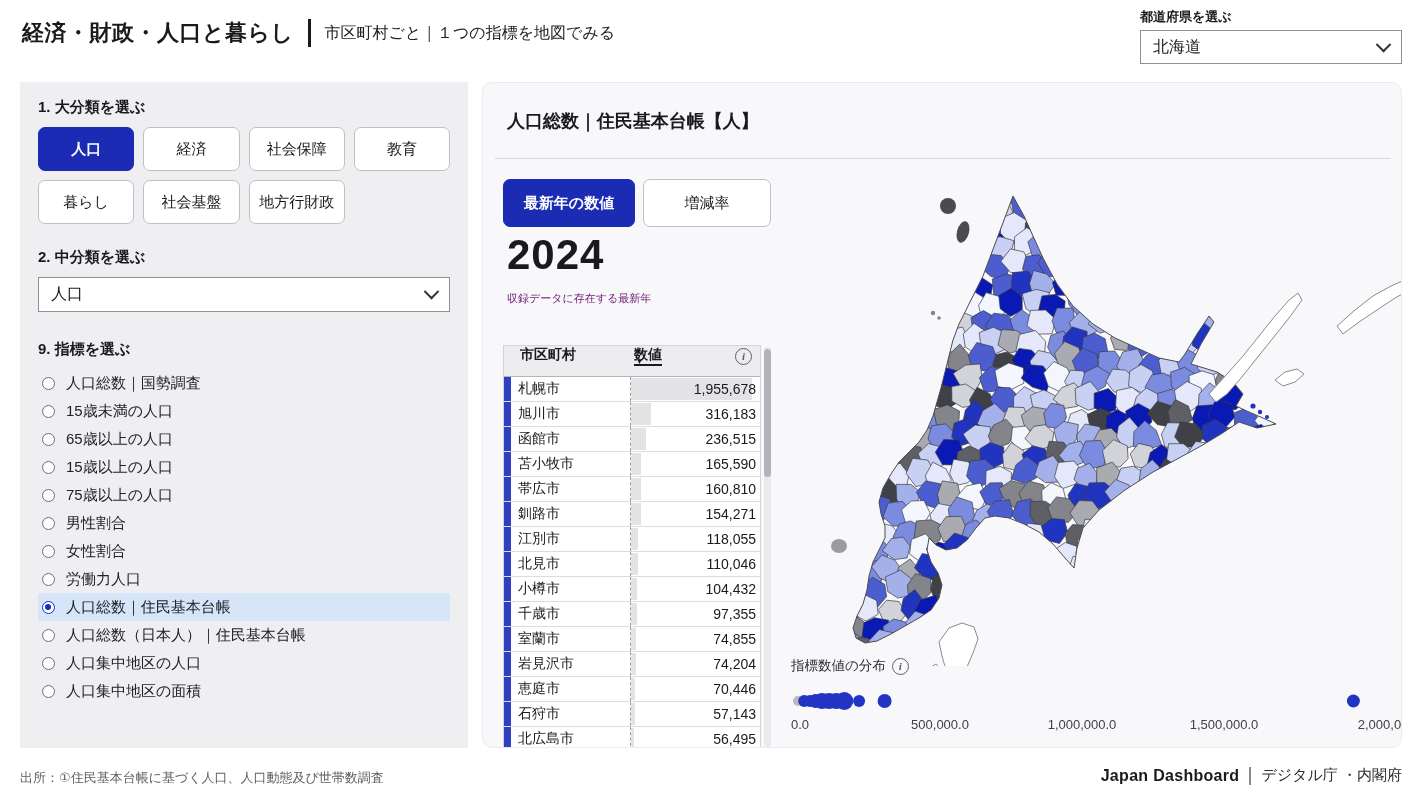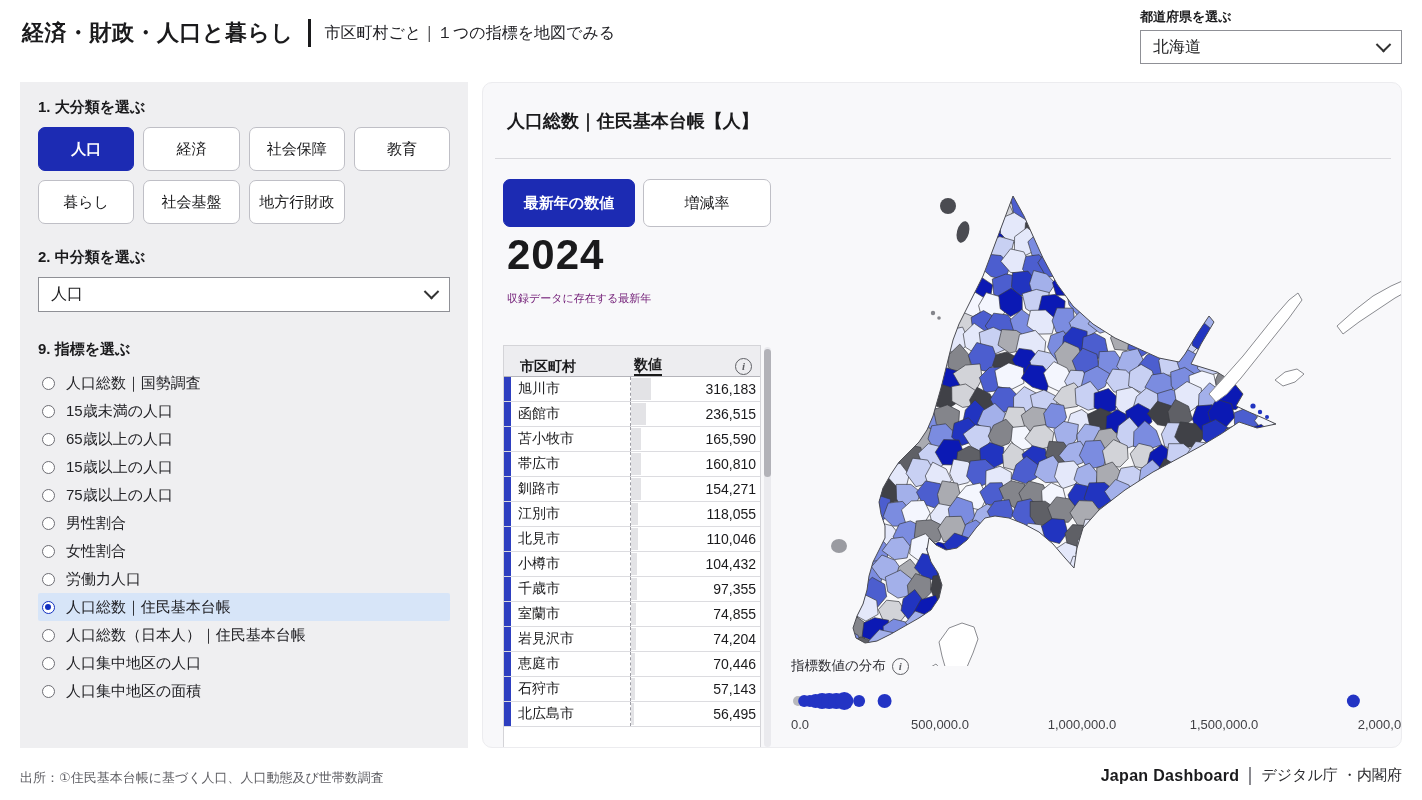--- a/index.html
+++ b/index.html
@@ -55,21 +55,21 @@
   #tab-latest{left:20px;width:132px;background:var(--accent);border-color:var(--accent);
     color:#fff;font-weight:bold;}
   #tab-rate{left:160px;width:128px;}
   #year-value{position:absolute;left:24px;top:148px;font-size:42px;font-weight:bold;letter-spacing:1px;}
   #year-caption{position:absolute;left:24px;top:208px;font-size:11px;color:#701a75;}
 
   
   #rank-table{position:absolute;left:20px;top:262px;width:258px;height:404px;overflow:hidden;
     background:#fff;border:1px solid #d4d4d8;border-bottom:none;}
   #table-head{display:flex;height:31px;background:#ededf0;border-bottom:1px solid #b4b4ba;
-    align-items:flex-end;font-size:14px;font-weight:bold;}
+    align-items:flex-start;font-size:14px;font-weight:bold;}
   #th-name{width:126px;padding-left:16px;}
   #th-value{flex:1;display:flex;align-items:center;position:relative;padding-left:4px;}
   #th-value-label{border-bottom:2px solid #1a1a1a;position:relative;}
   .sort-arrow{position:absolute;left:6px;bottom:1px;font-size:7px;color:#1a1a1a;}
   .info-icon{width:17px;height:17px;border:1px solid #5f6065;border-radius:50%;color:#5f6065;
     font-size:11px;display:inline-flex;align-items:center;justify-content:center;
     font-family:"Liberation Serif","DejaVu Serif",serif;font-style:italic;font-weight:bold;}
   #th-value .info-icon{position:absolute;right:8px;}
   .t-row{display:flex;height:25px;border-bottom:1px solid #dcdce0;background:#fff;}
   .t-bar{width:7px;background:#2e3fc0;flex:none;}
@@ -197,20 +197,28 @@
   <div id="rank-table">
     <div id="table-head">
       <div id="th-name">市区町村</div>
       <div id="th-value">
         <span id="th-value-label">数値</span>
         <span class="sort-arrow">▼</span>
         <span class="info-icon">i</span>
       </div>
     </div>
     <div id="table-body">
+        <div class="t-row">
+          <div class="t-bar"></div>
+          <div class="t-name">札幌市</div>
+          <div class="t-val">
+            <div class="bar" style="width: 121px;"></div>
+            <span class="num">1,955,678</span>
+          </div>
+        </div>
         <div class="t-row">
           <div class="t-bar"></div>
           <div class="t-name">旭川市</div>
           <div class="t-val">
             <div class="bar" style="width: 20px;"></div>
             <span class="num">316,183</span>
           </div>
         </div>
         <div class="t-row">
           <div class="t-bar"></div>

